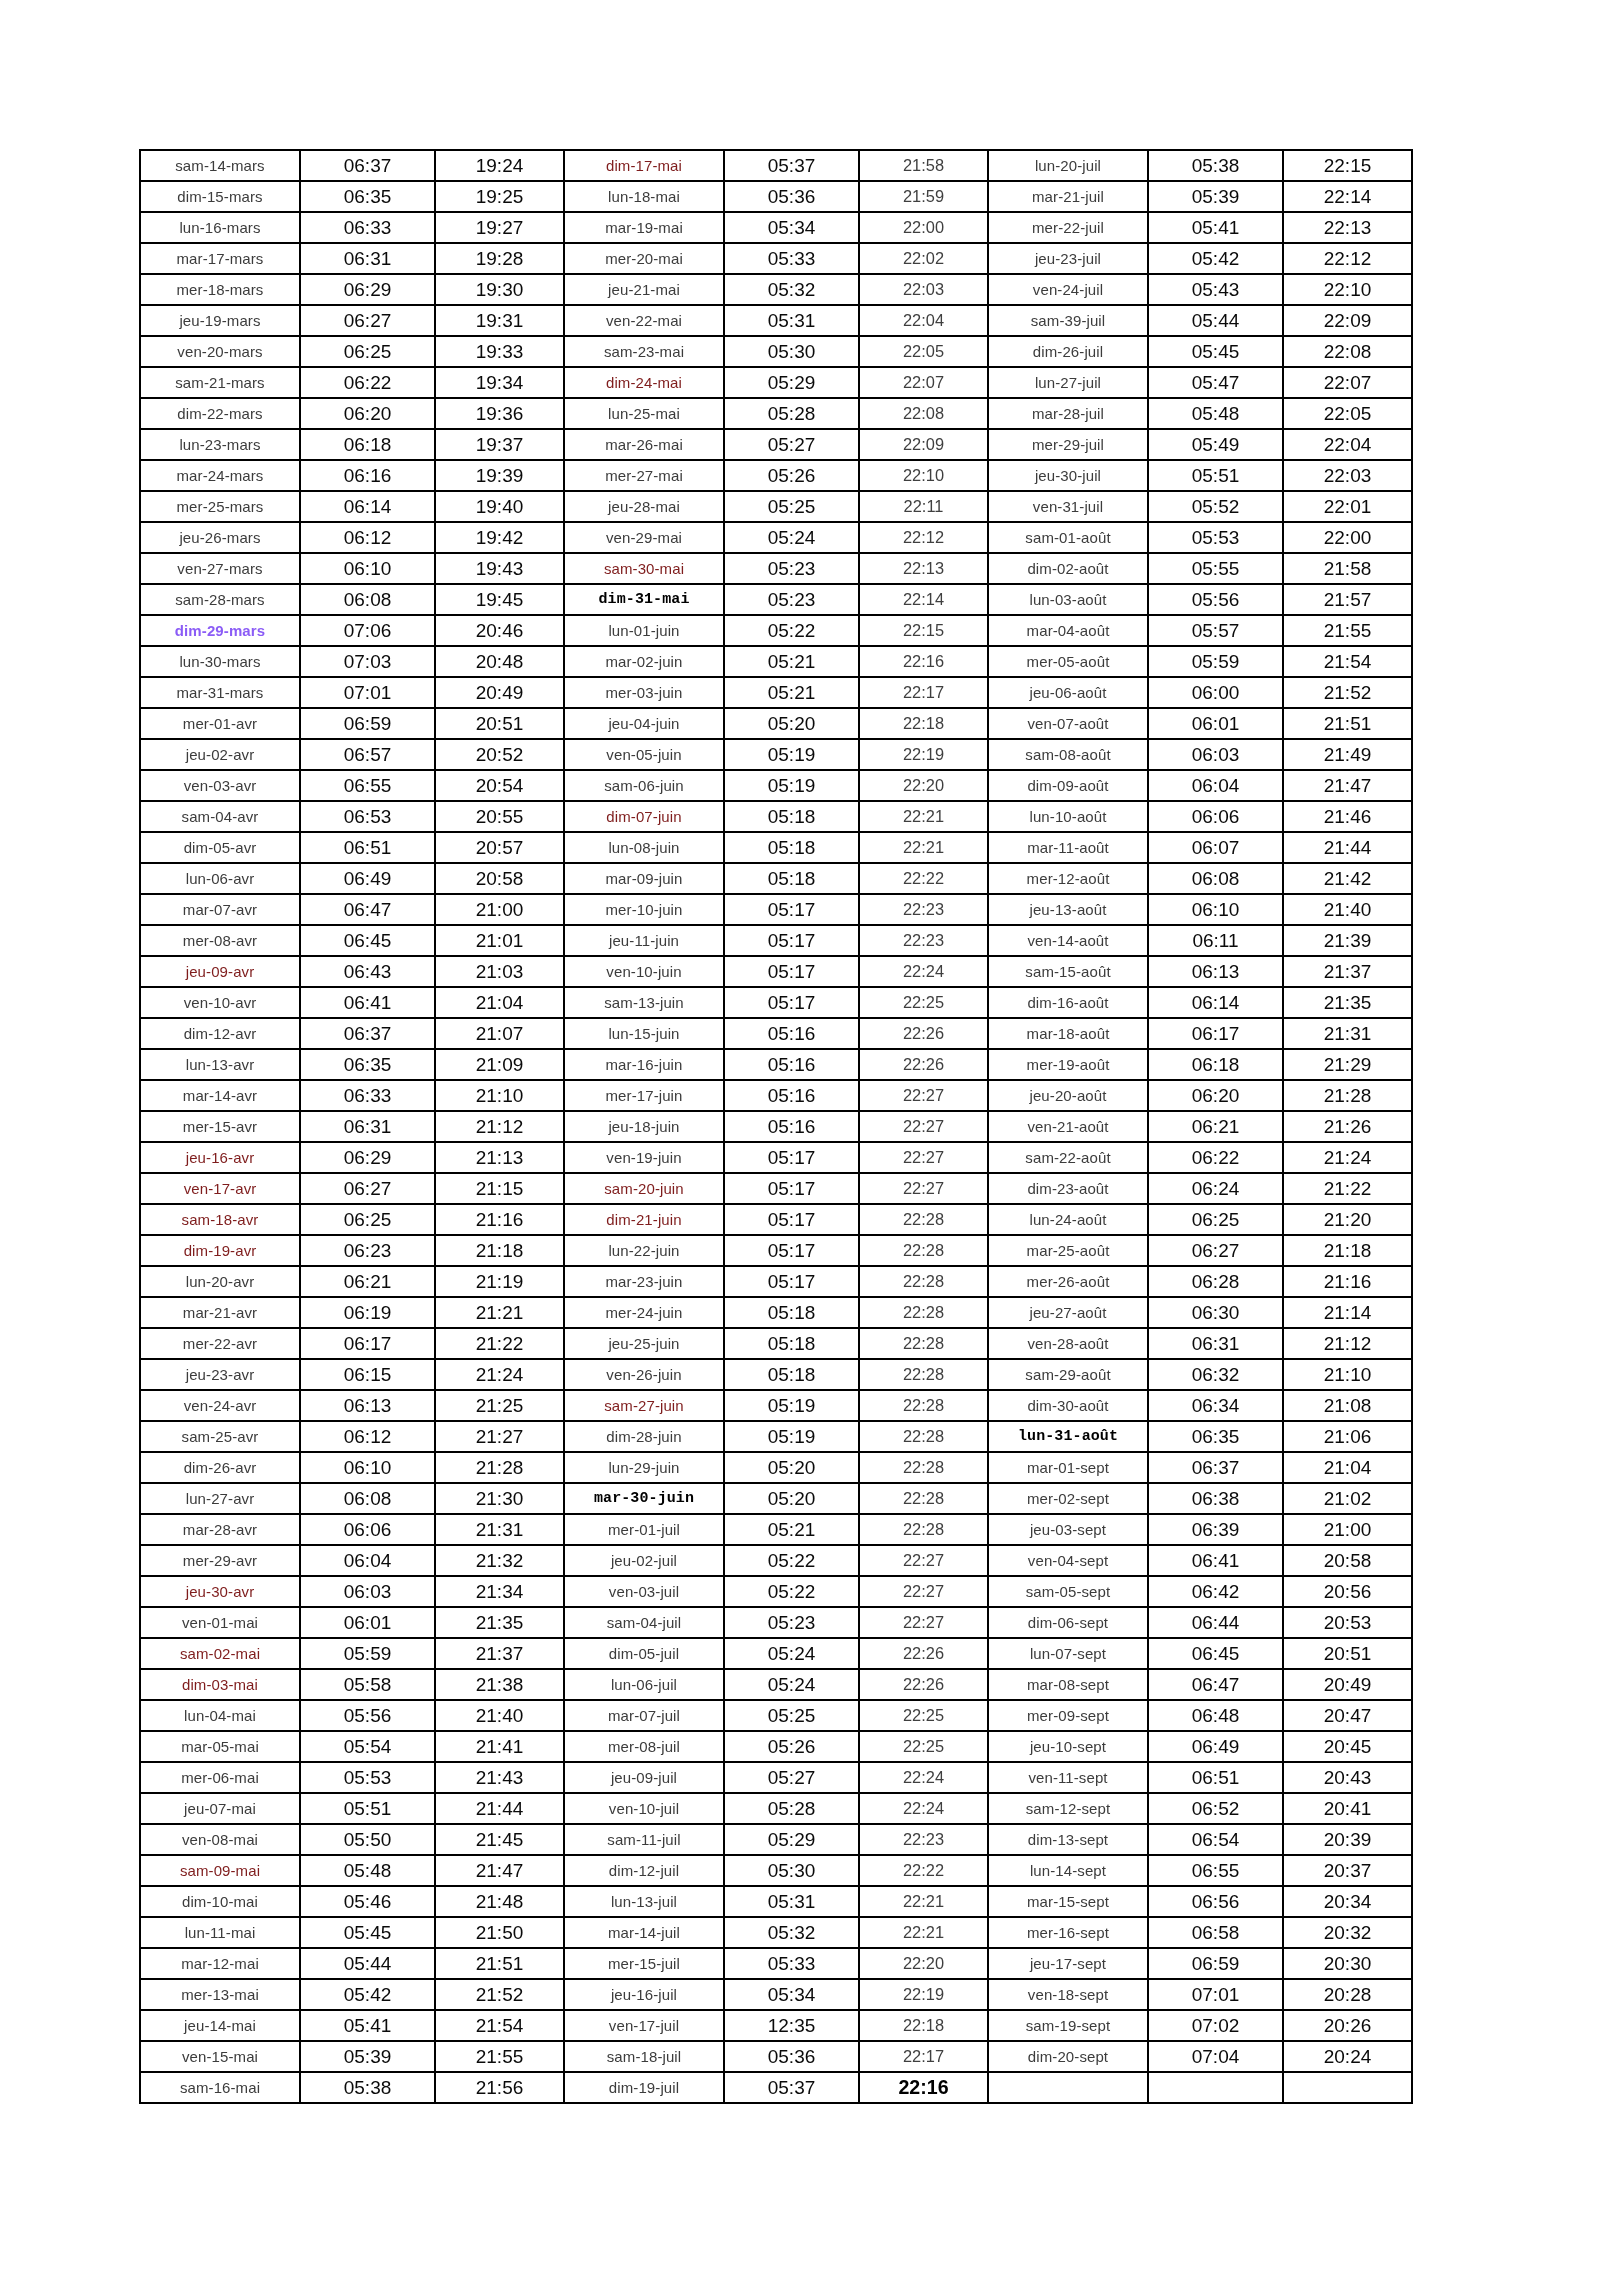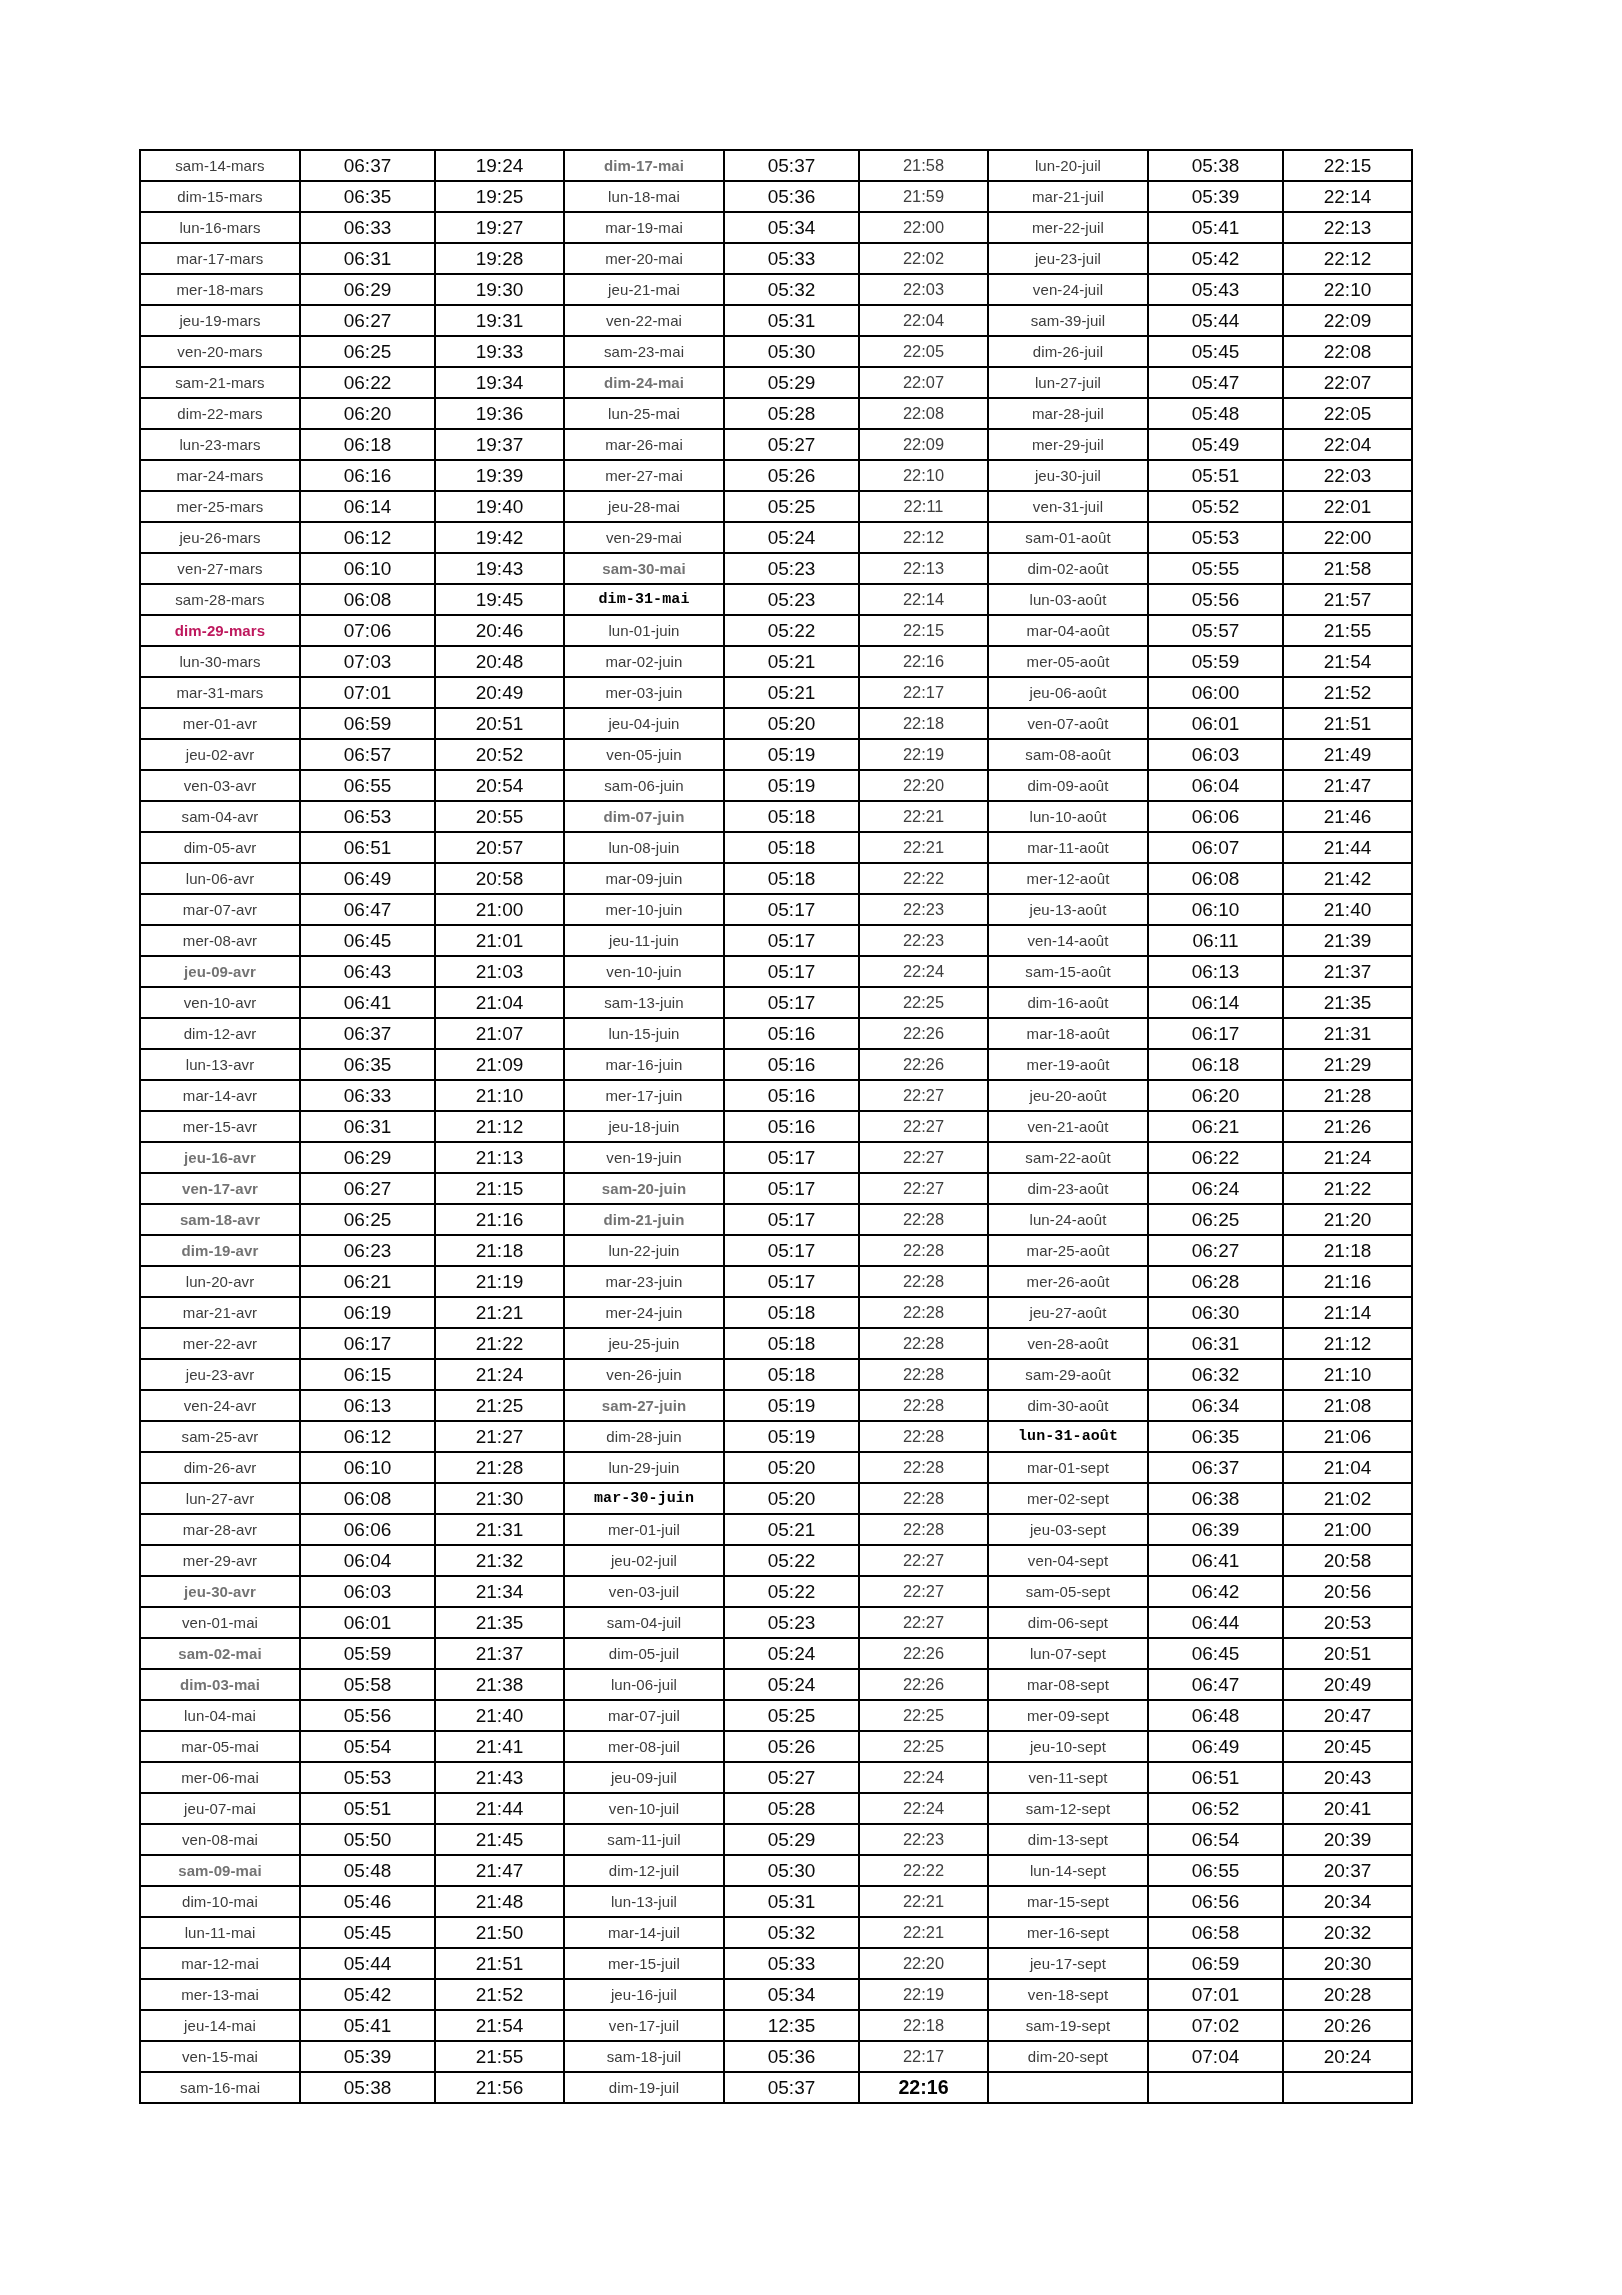--- a/index.html
+++ b/index.html
@@ -40,22 +40,22 @@
   td.sunset2{
     font-size:16.4px;
     color:#3f3f3f;
   }
   td.big{
     font-size:19.6px;
     font-weight:700;
     color:#000000;
   }
   td.shade{background:#f2f2f2;}
-  td.red{color:#737373;font-weight:bold;}
-  td.green{color:#be185d;font-weight:700;}
+  td.red{color:#7f1d1d;}
+  td.green{color:#8b5cf6;font-weight:700;}
   td.boldblk{color:#000000;font-weight:700;font-family:Liberation Mono, monospace;}
   td.thickL{border-left-width:5.2px;}
   td.thickR{border-right-width:5.2px;}
   td.thickT{border-top-width:5.2px;}
   td.thickB{border-bottom-width:5.2px;margin-top:24px;}
   td.appendix{background:#ffffff;}
   td.appendix.thickR{border-right-width:2px;}
 </style>
 </head>
 <body>

